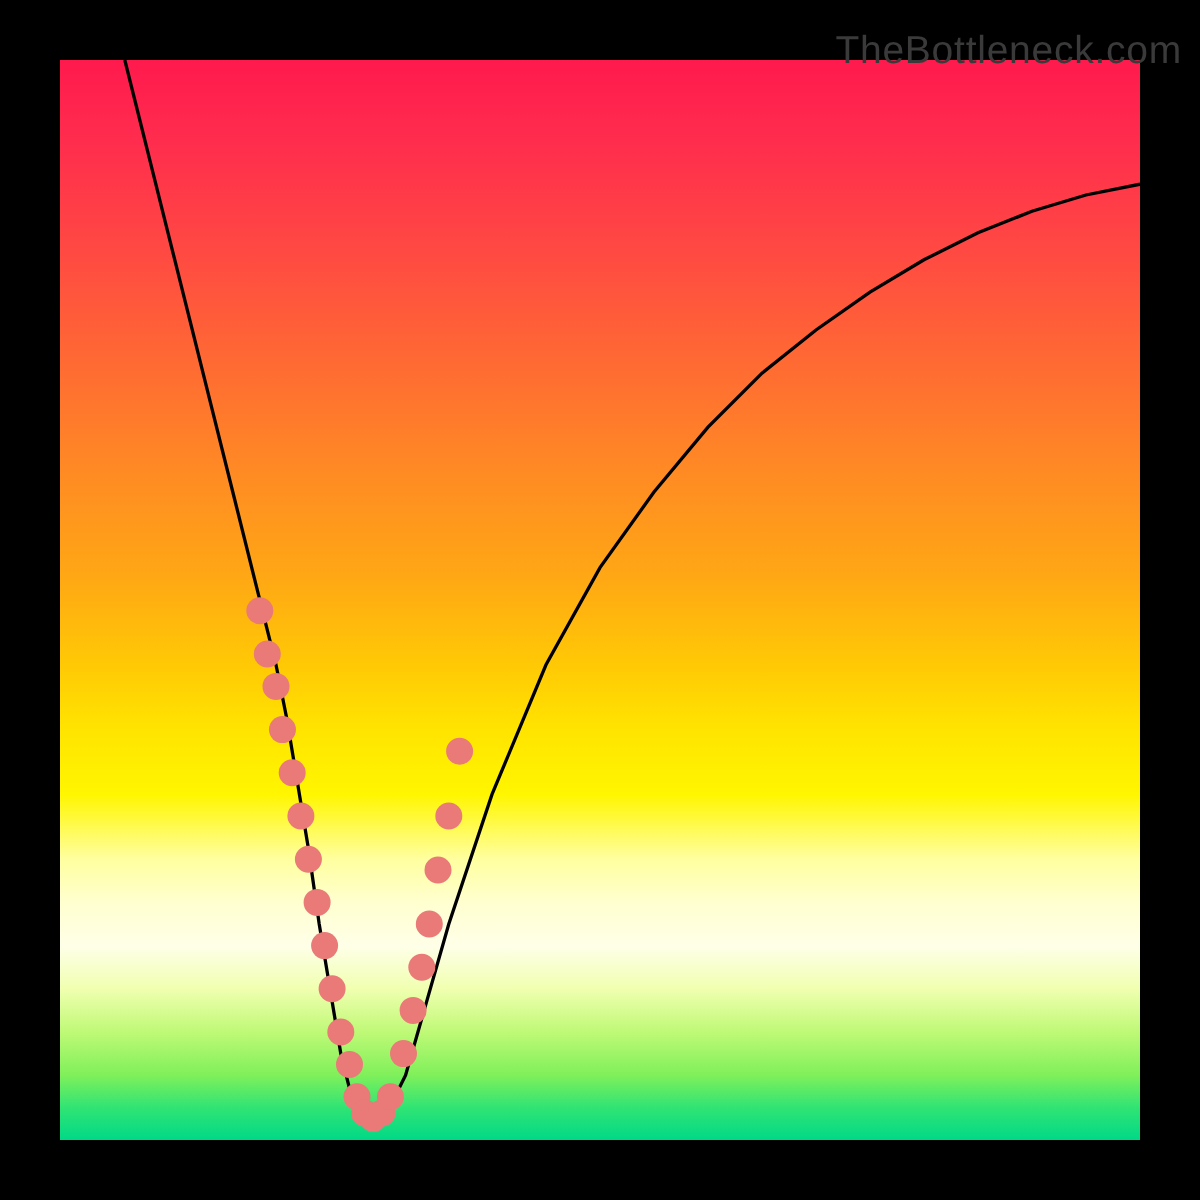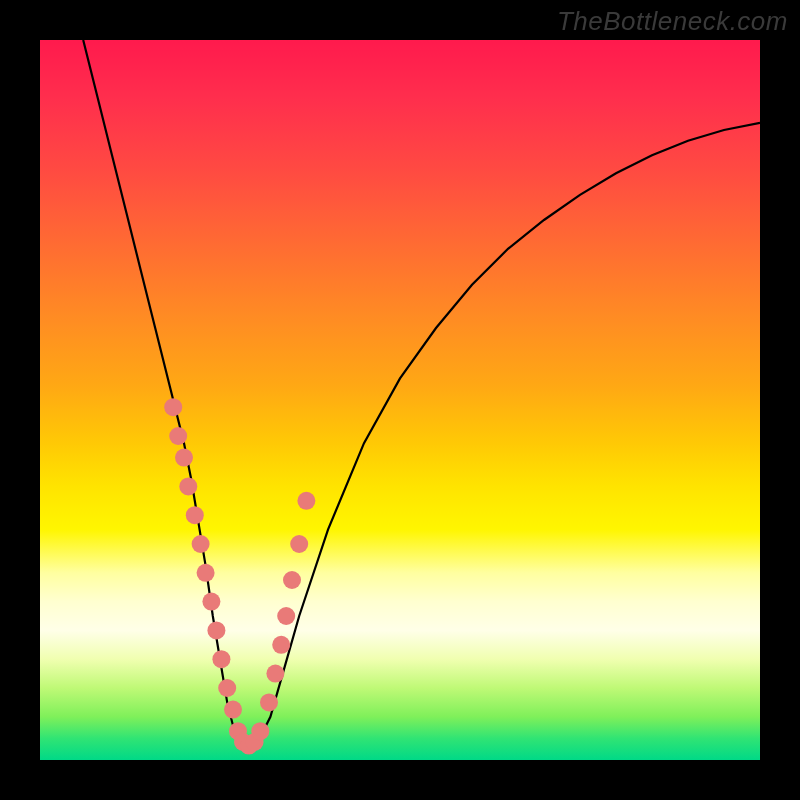--- a/index.html
+++ b/index.html
@@ -12,28 +12,27 @@
     font-family: Arial, Helvetica, sans-serif;
   }
   .frame {
     position: relative;
     width: 800px;
     height: 800px;
     background: #000;
   }
   .watermark {
     position: absolute;
-    top: 6px;
+    top: 18px;
     right: 12px;
     color: #3a3a3a;
     font-size: 26px;
     font-weight: 500;
     letter-spacing: 0.5px;
     z-index: 10;
-    font-style: italic;
   }
   .plot-area {
     position: absolute;
     left: 40px;
     top: 40px;
     width: 720px;
     height: 720px;
     overflow: hidden;
   }
   .gradient-bg {

